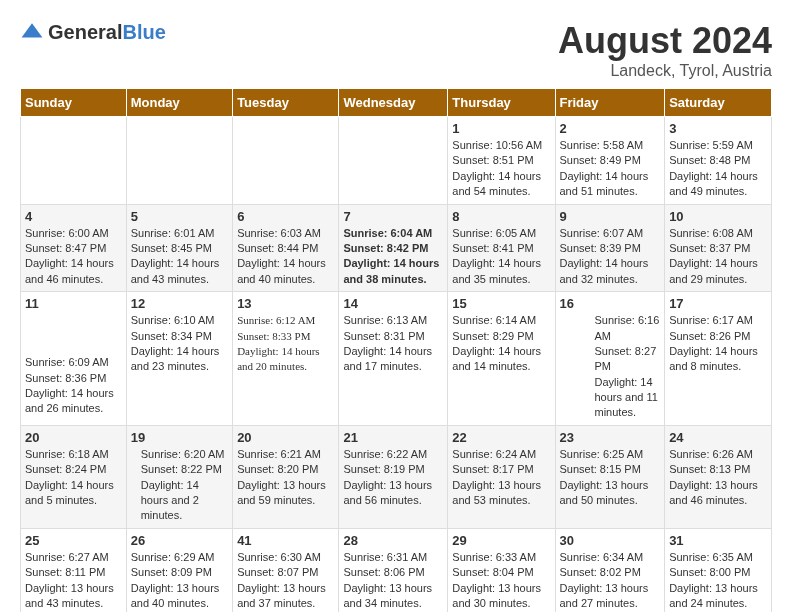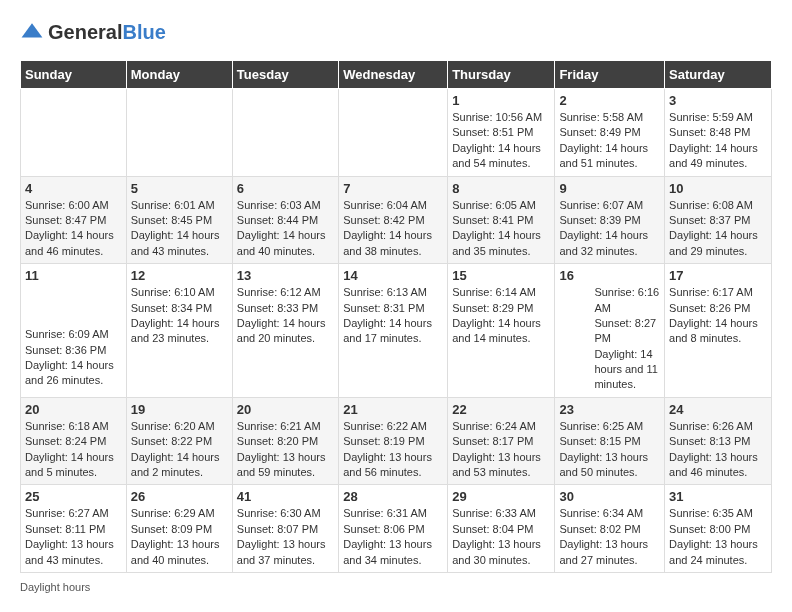--- a/index.html
+++ b/index.html
@@ -7,21 +7,21 @@
       font-family: Arial, sans-serif;
       background: #fff;
       width: 792px;
       min-height: 612px;
       padding: 20px;
     }
     .header {
       display: flex;
       justify-content: space-between;
       align-items: flex-start;
-      margin-bottom: 16px;
+      margin-bottom: 8px;
     }
     .logo {
       display: flex;
       align-items: center;
       gap: 4px;
     }
     .logo-icon {
       width: 24px;
       height: 24px;
     }
@@ -36,21 +36,21 @@
     .location {
       font-size: 16px;
       color: #555;
     }
     .calendar {
       width: 100%;
       border-collapse: collapse;
       font-size: 11px;
     }
     .calendar thead th {
-      background-color: #404040;
+      background-color: #a16207;
       color: #fff;
       padding: 6px 4px;
       text-align: left;
       font-size: 13px;
       border: 1px solid #fff;
     }
     .calendar tbody td {
       border: 1px solid #ddd;
       vertical-align: top;
       padding: 4px;
@@ -85,20 +85,24 @@
 
 <div class="header">
   <div class="logo">
     <svg class="logo-icon" viewBox="0 0 30 30" xmlns="http://www.w3.org/2000/svg">
       <polygon points="15,4 28,22 2,22" fill="#3a7dc9"></polygon>
     </svg>
     <div>
       <span style="font-size:20px;font-weight:bold;color:#333;">General</span><span style="font-size:20px;font-weight:bold;color:#3a7dc9;">Blue</span>
     </div>
   </div>
+  <div class="title-block">
+    <div class="month-year">August 2024</div>
+    <div class="location">Landeck, Tyrol, Austria</div>
+  </div>
 </div>
 
 <table class="calendar">
   <thead>
     <tr>
     <th>Sunday</th>
         <th>Monday</th>
         <th>Tuesday</th>
         <th>Wednesday</th>
         <th>Thursday</th>
@@ -145,21 +149,21 @@
 Daylight: 14 hours and 43 minutes.</div>
         </td>
         <td>
           <div class="day-number">6</div>
           <div class="day-info" style="white-space: pre-line;">Sunrise: 6:03 AM
 Sunset: 8:44 PM
 Daylight: 14 hours and 40 minutes.</div>
         </td>
         <td>
           <div class="day-number">7</div>
-          <div class="day-info" style="white-space: pre-line;">Sunrise: 6:04 AM
+          <div class="day-info" style="white-space: pre-line; font-weight: bold;">Sunrise: 6:04 AM
 Sunset: 8:42 PM
 Daylight: 14 hours and 38 minutes.</div>
         </td>
         <td>
           <div class="day-number">8</div>
           <div class="day-info" style="white-space: pre-line;">Sunrise: 6:05 AM
 Sunset: 8:41 PM
 Daylight: 14 hours and 35 minutes.</div>
         </td>
         <td>
@@ -183,21 +187,21 @@
 Daylight: 14 hours and 26 minutes.</div>
         </td>
         <td>
           <div class="day-number">12</div>
           <div class="day-info" style="white-space: pre-line;">Sunrise: 6:10 AM
 Sunset: 8:34 PM
 Daylight: 14 hours and 23 minutes.</div>
         </td>
         <td>
           <div class="day-number">13</div>
-          <div class="day-info" style="white-space: pre-line;">Sunrise: 6:12 AM
+          <div class="day-info" style="white-space: pre-line; font-family: Liberation Serif, serif;">Sunrise: 6:12 AM
 Sunset: 8:33 PM
 Daylight: 14 hours and 20 minutes.</div>
         </td>
         <td>
           <div class="day-number">14</div>
           <div class="day-info" style="white-space: pre-line;">Sunrise: 6:13 AM
 Sunset: 8:31 PM
 Daylight: 14 hours and 17 minutes.</div>
         </td>
         <td>
@@ -221,21 +225,21 @@
       </tr>
       <tr>
         <td>
           <div class="day-number">20</div>
           <div class="day-info" style="white-space: pre-line;">Sunrise: 6:18 AM
 Sunset: 8:24 PM
 Daylight: 14 hours and 5 minutes.</div>
         </td>
         <td>
           <div class="day-number">19</div>
-          <div class="day-info" style="white-space: pre-line;">Sunrise: 6:20 AM
+          <div class="day-info" style="white-space: pre-line; margin-left: 10px;">Sunrise: 6:20 AM
 Sunset: 8:22 PM
 Daylight: 14 hours and 2 minutes.</div>
         </td>
         <td>
           <div class="day-number">20</div>
           <div class="day-info" style="white-space: pre-line;">Sunrise: 6:21 AM
 Sunset: 8:20 PM
 Daylight: 13 hours and 59 minutes.</div>
         </td>
         <td>

